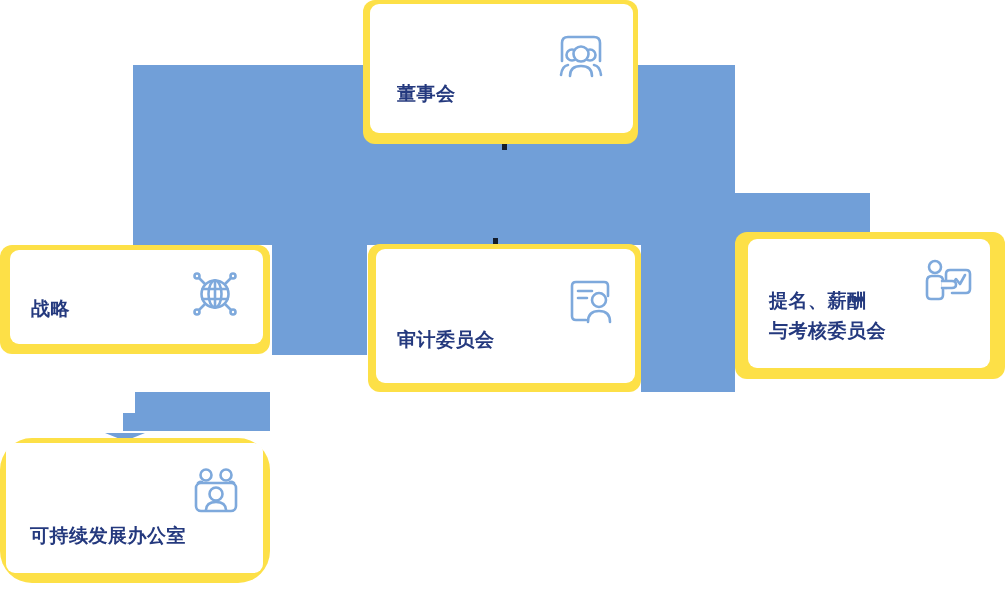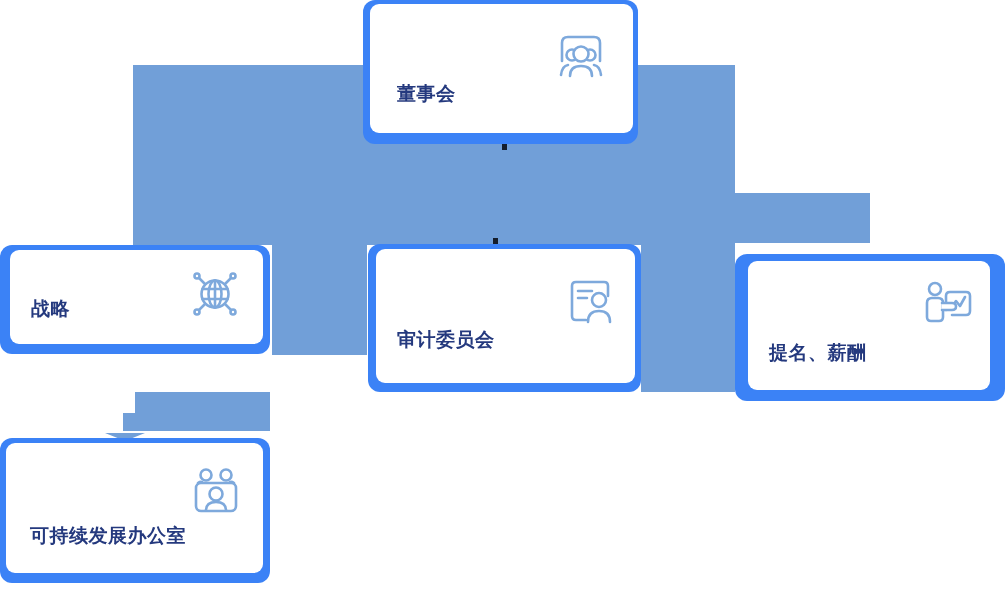--- a/index.html
+++ b/index.html
@@ -6,21 +6,21 @@
   .canvas{position:relative;width:1006px;height:599px;overflow:hidden;background:#ffffff;
           font-family:"Liberation Sans",sans-serif;}
   
   .conn{position:absolute;background:#719fd8;z-index:1;}
   .arrowhead{position:absolute;z-index:1;width:0;height:0;
              border-left:20px solid transparent;border-right:20px solid transparent;
              border-top:8px solid #719fd8;}
   
   .stub{position:absolute;background:#141d2c;z-index:2;}
   
-  .node{position:absolute;background:#3b82f6;border-radius:12px;z-index:3;}
+  .node{position:absolute;background:#fde047;border-radius:12px;z-index:3;}
   .card{position:absolute;background:#ffffff;border-radius:9px;}
   .label{position:absolute;color:#24397e;font-size:19px;line-height:30px;font-weight:600;
          letter-spacing:.5px;white-space:nowrap;}
   .icon{position:absolute;width:52px;height:52px;}
   .icon svg{display:block;width:100%;height:100%;}
   .icon svg *{fill:none;stroke:#7ea9dc;stroke-width:2.6;stroke-linecap:round;stroke-linejoin:round;}
   .icon svg .wf{fill:#ffffff;}
 </style>
 </head>
 <body>
@@ -89,38 +89,39 @@
           <circle class="wf" cx="34" cy="25" r="7"></circle>
           <path class="wf" d="M23 47 Q23 36 34 36 Q45 36 45 47"></path>
         </svg>
       </div>
       <div class="label" style="left:21px;bottom:28px;">
         <div>审计委员会</div>
       </div>
     </div>
   </div>
 
-  <div class="node" style="left:735px;top:254px;width:270px;height:147px;">
+  <div class="node" style="left:735px;top:232px;width:270px;height:147px;">
     <div class="card" style="left:13px;top:7px;right:15px;bottom:11px;">
       <div class="icon" style="right:16px;top:18px;">
         <svg viewBox="0 0 52 52">
           <path d="M24 31 V17 Q24 13 28 13 H44 Q48 13 48 17 V32 Q48 36 44 36 H30"></path>
           <path d="M29 30 L34 22 L38 27 L43 18"></path>
           <path class="wf" d="M9 42 Q5 42 5 38 V24 Q5 19 10 19 H16 Q21 19 21 24 V38 Q21 42 17 42 Z"></path>
           <path class="wf" d="M20 24 H30 Q34 24 34 27.5 Q34 31 30 31 H20"></path>
           <circle class="wf" cx="13" cy="10" r="6"></circle>
         </svg>
       </div>
       <div class="label" style="left:21px;bottom:22px;">
         <div>提名、薪酬</div>
+        <div>与考核委员会</div>
       </div>
     </div>
   </div>
 
-  <div class="node" style="left:0;top:438px;width:270px;height:145px;">
+  <div class="node" style="left:0;top:438px;width:270px;height:145px;border-radius:32px;">
     <div class="card" style="left:6px;top:5px;right:7px;bottom:10px;">
       <div class="icon" style="right:20px;top:22px;">
         <svg viewBox="0 0 52 52">
           <circle cx="15" cy="10" r="5.5"></circle>
           <circle cx="35" cy="10" r="5.5"></circle>
           <path d="M7 18 Q9 16.5 11 17"></path>
           <path d="M43 18 Q41 16.5 39 17"></path>
           <rect class="wf" x="5" y="18" width="40" height="28" rx="5"></rect>
           <circle cx="25" cy="29" r="6.5"></circle>
           <path d="M15 45.5 Q15 37 25 37 Q35 37 35 45.5"></path>

